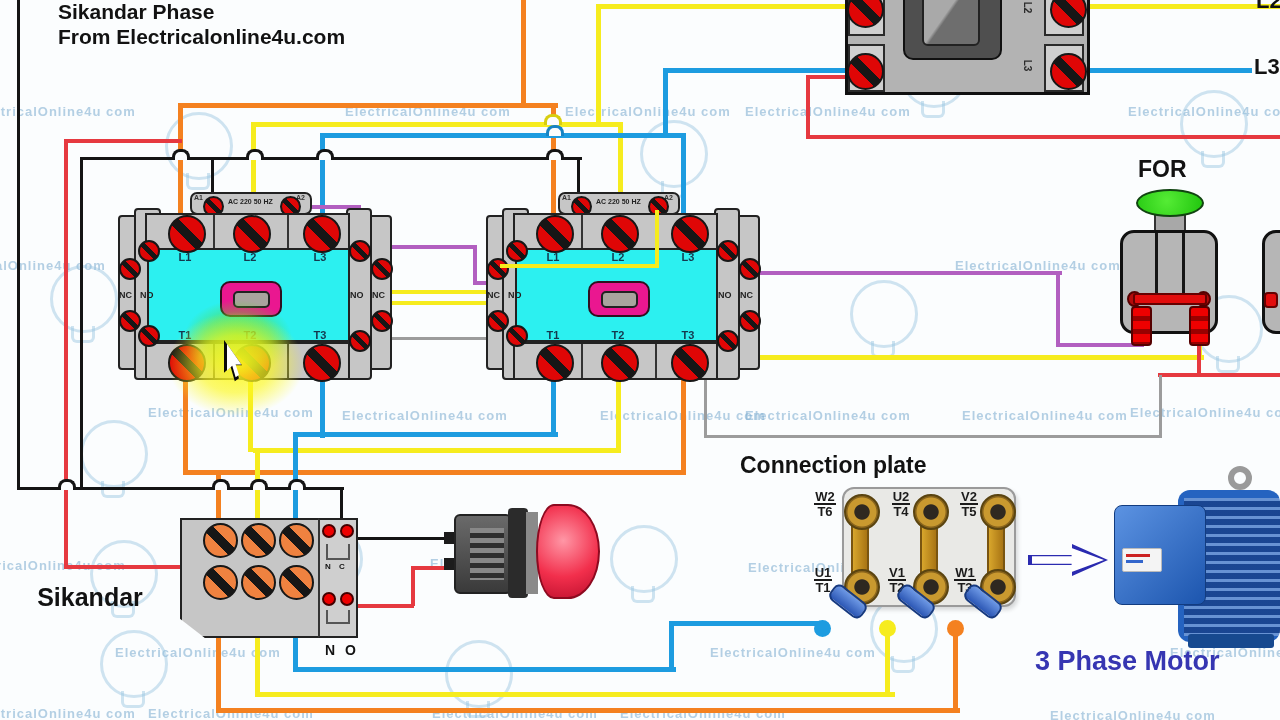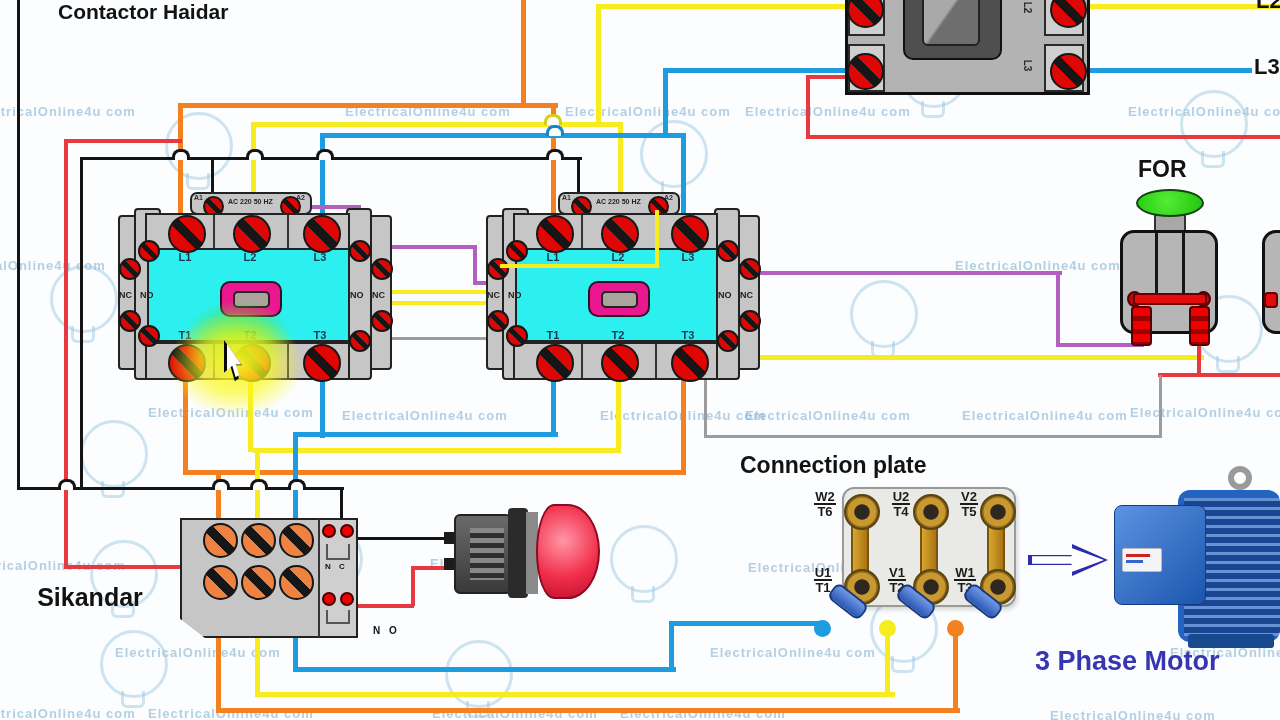--- a/index.html
+++ b/index.html
@@ -171,21 +171,22 @@
       <div class="bump" style="left: 58px; top: 479px; border-color: rgb(20, 20, 20);"></div>
       <div class="bump" style="left: 212px; top: 479px; border-color: rgb(20, 20, 20);"></div>
       <div class="bump" style="left: 250px; top: 479px; border-color: rgb(20, 20, 20);"></div>
       <div class="bump" style="left: 288px; top: 479px; border-color: rgb(20, 20, 20);"></div>
       <div class="bump" style="left: 544px; top: 114px; border-color: rgb(216, 206, 16);"></div>
       <div class="bump" style="left: 546px; top: 125px; border-color: rgb(22, 132, 196);"></div>
     </div>
 
   <div class="lyr" id="dev-layer">
 
-    <div class="cap" style="left:58px;top:0px;font-size:21px;">Contactor Haidar</div>
+    <div class="cap" style="left:58px;top:0px;font-size:21px;">Sikandar Phase</div>
+    <div class="cap" style="left:58px;top:25px;font-size:21px;">From Electricalonline4u.com</div>
 
     <div>
       <div class="box" style="left:845px;top:-45px;width:245px;height:140px;background:#b3b3b3;border:3px solid #101010;"></div>
       <div class="box" style="left:848px;top:-30px;width:37px;height:66px;background:#cfcfcf;border:2px solid #2a2a2a;"></div>
       <div class="box" style="left:848px;top:44px;width:37px;height:48px;background:#cfcfcf;border:2px solid #2a2a2a;"></div>
       <div class="box" style="left:1044px;top:-30px;width:40px;height:66px;background:#cfcfcf;border:2px solid #2a2a2a;"></div>
       <div class="box" style="left:1044px;top:44px;width:40px;height:48px;background:#cfcfcf;border:2px solid #2a2a2a;"></div>
       <div class="box" style="left:903px;top:-42px;width:99px;height:102px;background:#4f4f4f;border:2px solid #111;border-radius:10px;"></div>
       <div class="box" style="left:922px;top:-28px;width:58px;height:74px;background:linear-gradient(125deg,#a9a9a9 48%,#6e6e6e 52%);border:2px solid #222;border-radius:6px;"></div>
       <div class="term tred" style="left:847px;top:-9px;width:33px;height:33px;"></div>
@@ -320,21 +321,21 @@
       <div class="term torg" style="left:203px;top:565px;width:31px;height:31px;"></div>
       <div class="term torg" style="left:241px;top:565px;width:31px;height:31px;"></div>
       <div class="term torg" style="left:279px;top:565px;width:31px;height:31px;"></div>
       <div class="box" style="left:322px;top:524px;width:14px;height:14px;background:#e00;border:2px solid #400;border-radius:50%;"></div>
       <div class="box" style="left:340px;top:524px;width:14px;height:14px;background:#e00;border:2px solid #400;border-radius:50%;"></div>
       <div class="box" style="left:326px;top:544px;width:24px;height:16px;border:2px solid #555;border-top:none;"></div>
       <div class="cap" style="left:325px;top:562px;font-size:8px;letter-spacing:3px;">N C</div>
       <div class="box" style="left:322px;top:592px;width:14px;height:14px;background:#e00;border:2px solid #400;border-radius:50%;"></div>
       <div class="box" style="left:340px;top:592px;width:14px;height:14px;background:#e00;border:2px solid #400;border-radius:50%;"></div>
       <div class="box" style="left:326px;top:610px;width:24px;height:14px;border:2px solid #555;border-top:none;"></div>
-      <div class="cap" style="left:325px;top:625px;font-size:10px;letter-spacing:3px;margin-left:48px;">N O</div>
+      <div class="cap" style="left:325px;top:642px;font-size:14px;letter-spacing:3px;">N O</div>
     </div>
     <div class="cap" style="left:20px;top:583px;width:140px;text-align:center;font-size:25px;">Sikandar</div>
 
     <div>
       <div class="box" style="left:444px;top:532px;width:16px;height:12px;background:#1c1c1c;"></div>
       <div class="box" style="left:444px;top:558px;width:16px;height:12px;background:#1c1c1c;"></div>
       <div class="box" style="left:454px;top:514px;width:58px;height:80px;background:linear-gradient(#6a6a6a,#3a3a3a);border:2px solid #222;border-radius:6px;"></div>
       <div class="box" style="left:470px;top:528px;width:34px;height:52px;background:repeating-linear-gradient(to bottom,#888 0 5px,#2e2e2e 5px 10px);"></div>
       <div class="box" style="left:508px;top:508px;width:20px;height:90px;background:#2b2b2b;border-radius:4px;"></div>
       <div class="box" style="left:526px;top:512px;width:12px;height:82px;background:#8a8a8a;"></div>

